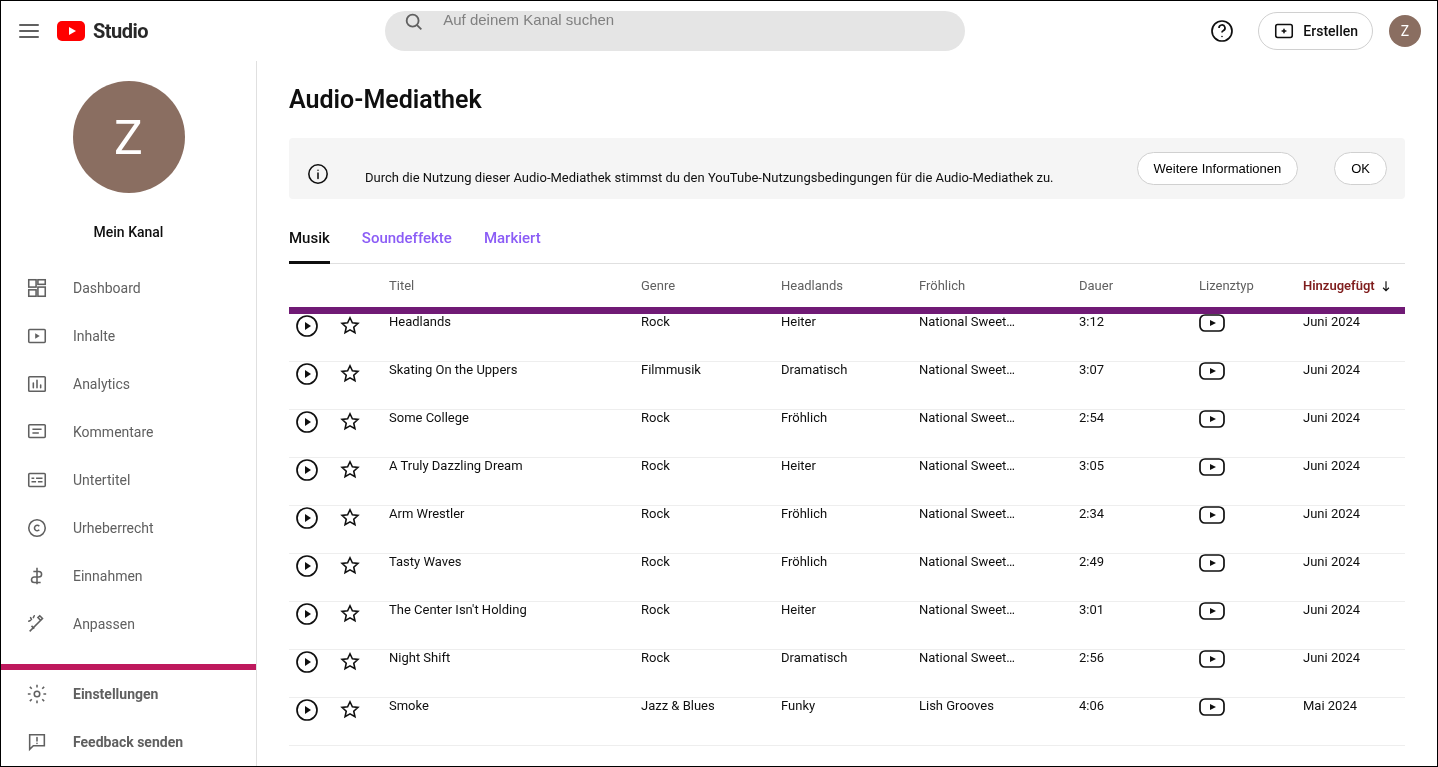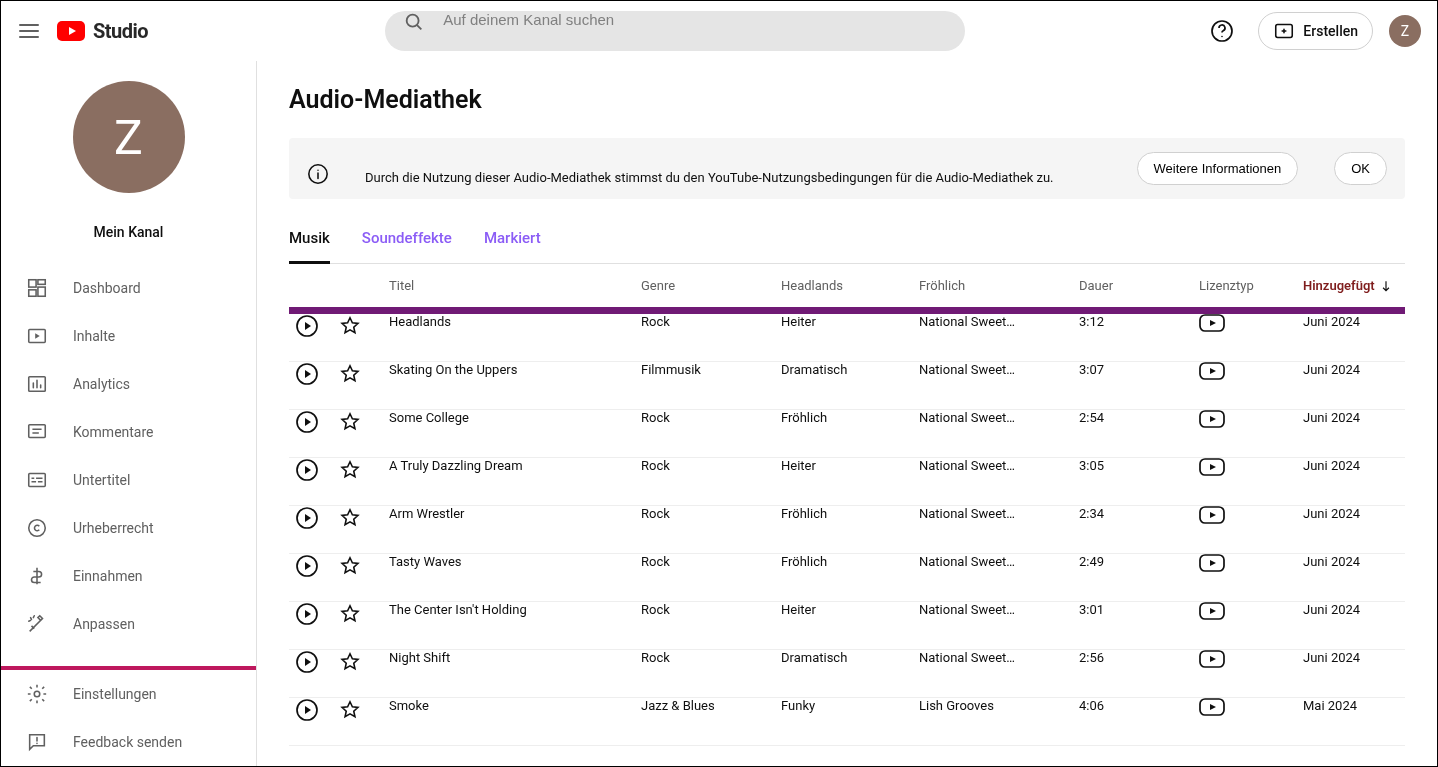--- a/index.html
+++ b/index.html
@@ -27,21 +27,21 @@
     .body { display: flex; height: calc(100% - 60px); }
     .sidebar { width: 256px; border-right: 1px solid #e0e0e0; display: flex; flex-direction: column; }
     .sidebar-top { flex: 1; overflow-y: auto; }
     .avatar-section { display: flex; flex-direction: column; align-items: center; padding: 20px 0 24px; }
     .big-avatar { width: 112px; height: 112px; border-radius: 50%; background: #8a6e61; color: #fff; display: flex; align-items: center; justify-content: center; font-size: 48px; font-weight: 400; }
     .channel-name { margin-top: 31px; font-size: 14px; font-weight: 500; }
 
     .nav-item { display: flex; align-items: center; gap: 24px; padding: 0 24px; height: 48px; cursor: pointer; color: #606060; font-size: 14px; }
     .nav-icon { width: 24px; height: 24px; display: flex; align-items: center; justify-content: center; flex-shrink: 0; }
 
-    .sidebar-bottom { border-top: 4px solid #be185d; }
+    .sidebar-bottom { border-top: 6px solid #be185d; font-weight: bold; }
 
     .main { flex: 1; overflow-y: auto; position: relative; }
     .main-inner { padding: 24px 32px 0; }
     .page-title { font-size: 25px; font-weight: 600; margin-bottom: 24px; }
 
     .banner { background: #f5f5f5; border-radius: 4px; padding: 14px 18px; display: flex; align-items: flex-end; gap: 36px; margin-bottom: 16px; }
     .banner-text { flex: 1; font-size: 13px; }
     .banner .info-circle { width: 22px; height: 22px; flex-shrink: 0; }
     .pill-btn { border: 1px solid #d0d0d0; background: #fff; border-radius: 18px; padding: 8px 16px; cursor: pointer; font-size: 13px; font-weight: 500; white-space: nowrap; }
 

